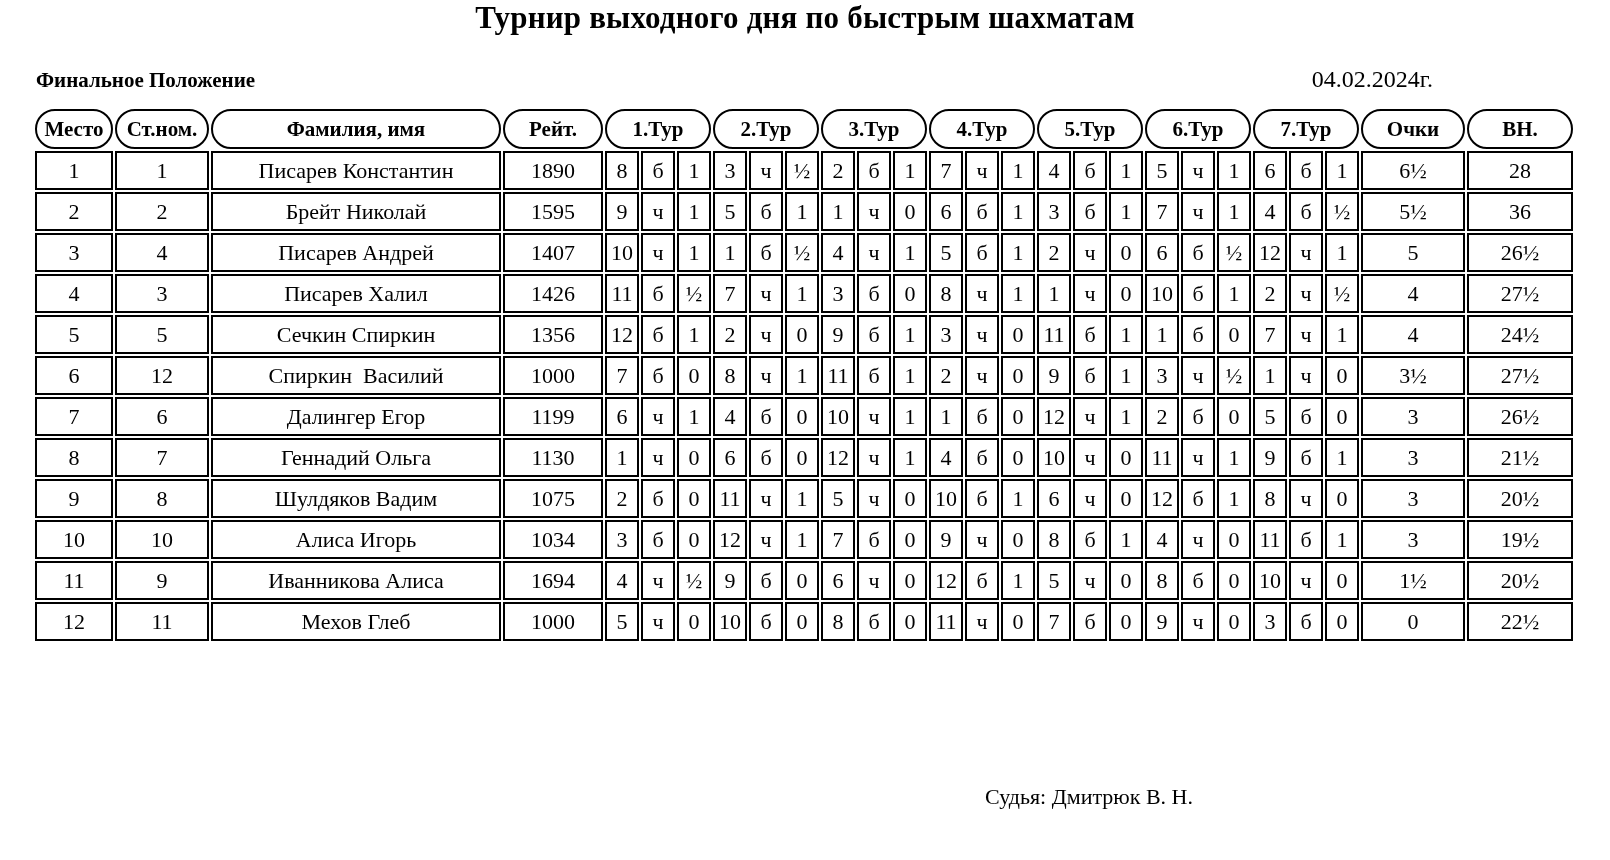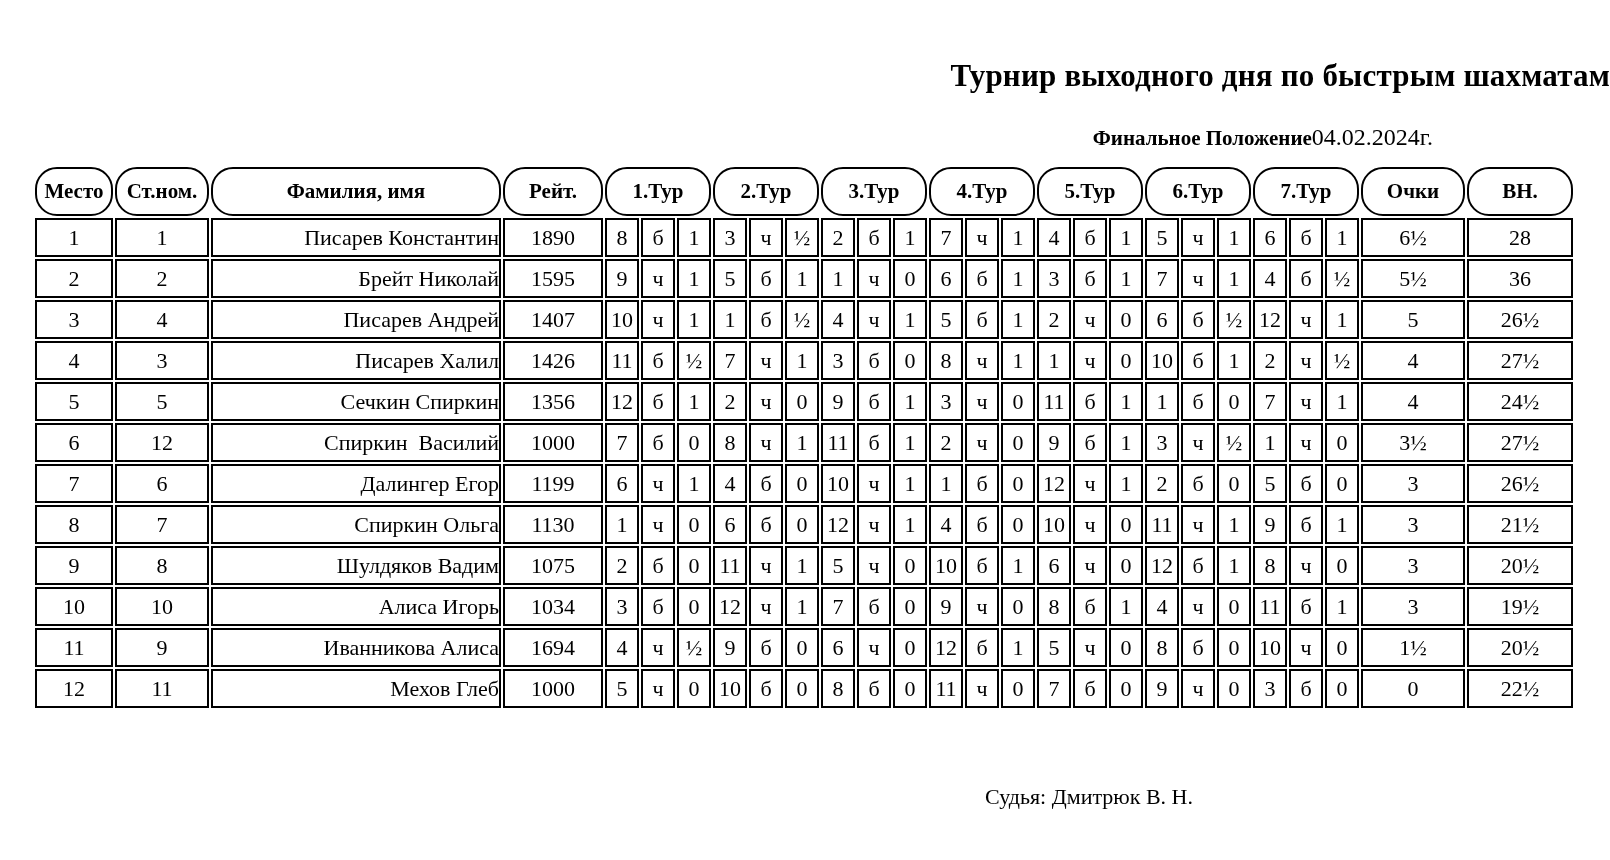--- a/index.html
+++ b/index.html
@@ -9,29 +9,28 @@
   body {
     width: 1610px;
     height: 860px;
     background: #ffffff;
     color: #000000;
     font-family: "Liberation Serif", "DejaVu Serif", serif;
     position: relative;
     overflow: hidden;
   }
   .title {
-    margin-top: 58px;
-    text-align: right;
+    text-align: center;
     font-size: 31px;
     font-weight: bold;
     letter-spacing: 0.2px;
   }
   .subrow {
     display: flex;
-    justify-content: flex-end;
+    justify-content: space-between;
     align-items: baseline;
     padding: 0 177px 0 36px;
     margin-top: 30px;
   }
   .sub-left {
     font-size: 21px;
     font-weight: bold;
   }
   .sub-date {
     font-size: 24px;
@@ -48,30 +47,30 @@
     box-sizing: border-box;
     overflow: hidden;
     padding: 0;
     text-align: center;
     vertical-align: middle;
     background: #ffffff;
   }
   table.results th {
     font-size: 21px;
     font-weight: bold;
-    height: 49px;
+    height: 40px;
     border-radius: 22px;
   }
   table.results td {
     font-size: 22px;
     font-weight: normal;
     height: 39px;
   }
   table.results td.name {
-    text-align: right;
+    text-align: center;
     white-space: pre;
   }
   col.c-place  { width: 78px; }
   col.c-start  { width: 94px; }
   col.c-name   { width: 290px; }
   col.c-rating { width: 100px; }
   col.c-round  { width: 34px; }
   col.c-points { width: 104px; }
   col.c-bh     { width: 106px; }
   .footer {
@@ -339,21 +338,21 @@
         <td>0</td>
         <td>5</td>
         <td>б</td>
         <td>0</td>
         <td>3</td>
         <td>26½</td>
       </tr>
       <tr>
         <td>8</td>
         <td>7</td>
-        <td class="name">Спиркин Ольга</td>
+        <td class="name">Геннадий Ольга</td>
         <td>1130</td>
         <td>1</td>
         <td>ч</td>
         <td>0</td>
         <td>6</td>
         <td>б</td>
         <td>0</td>
         <td>12</td>
         <td>ч</td>
         <td>1</td>

